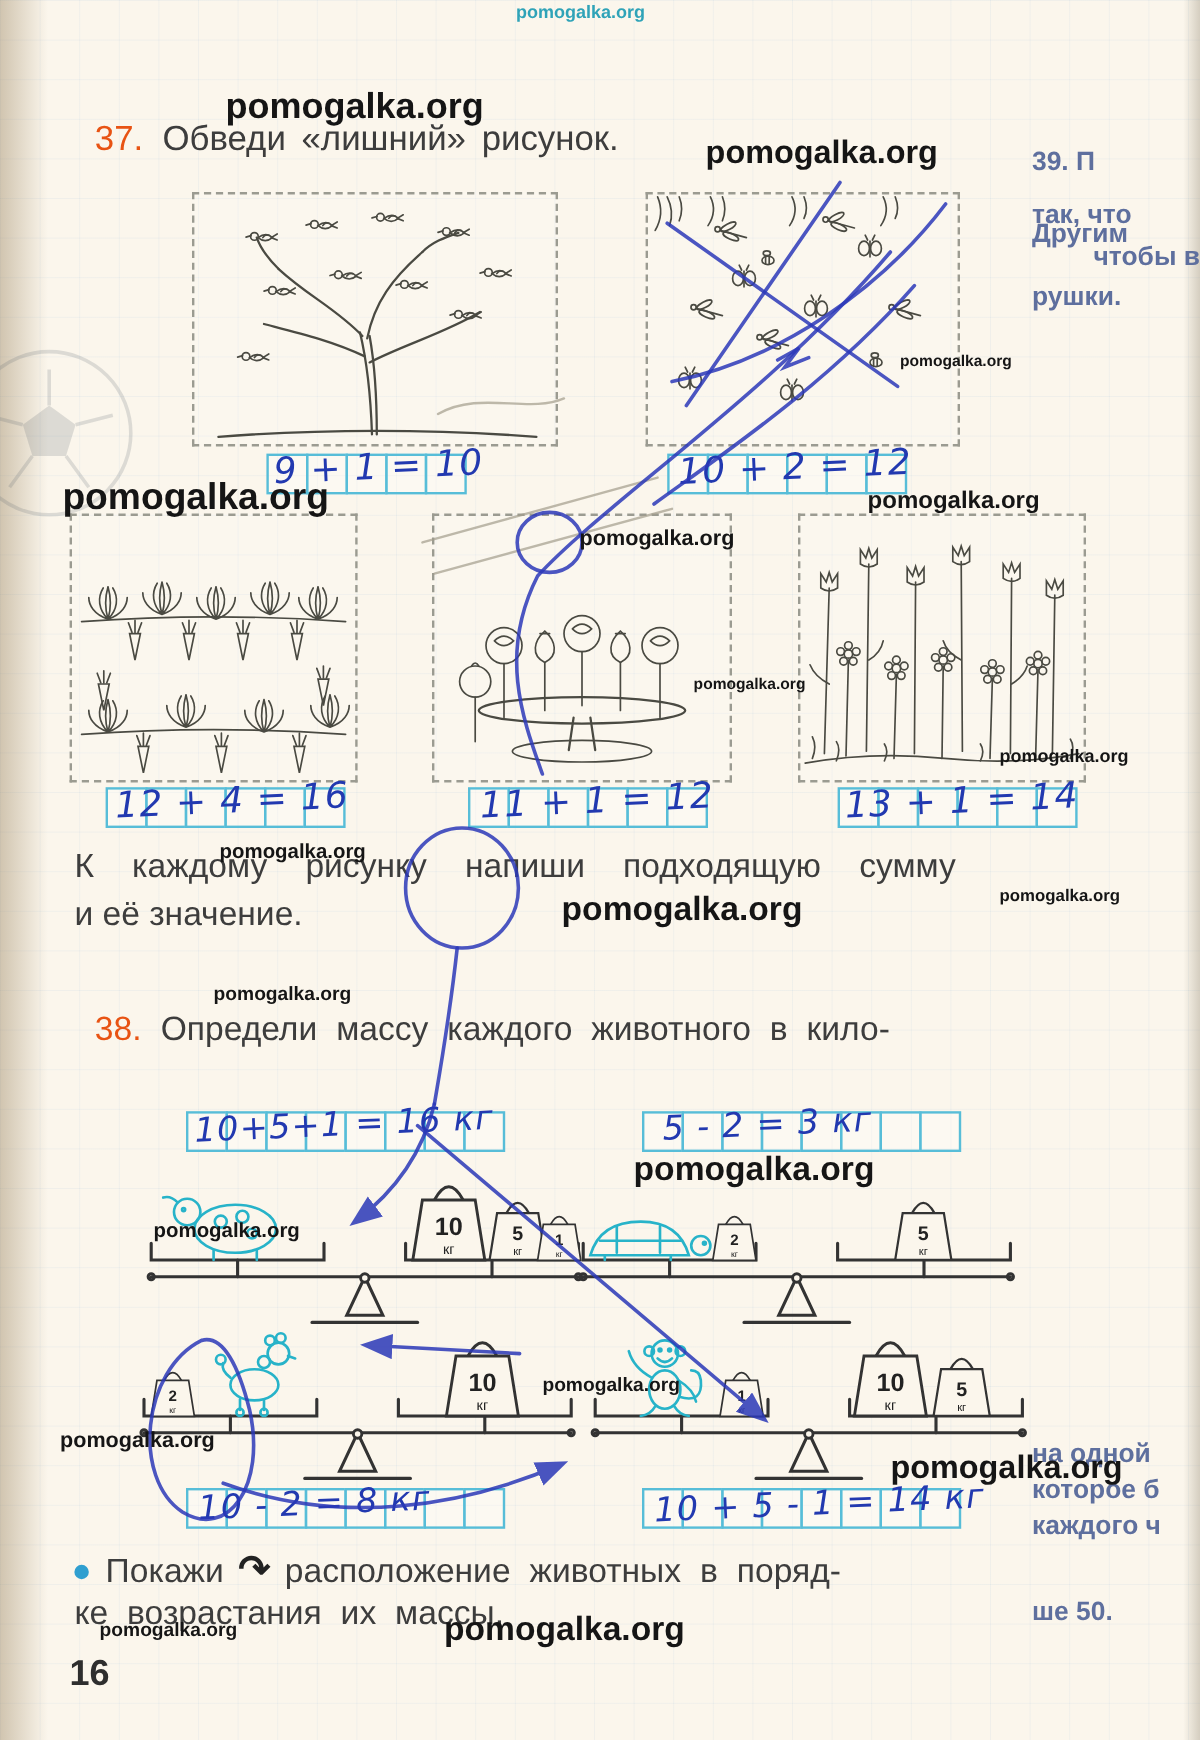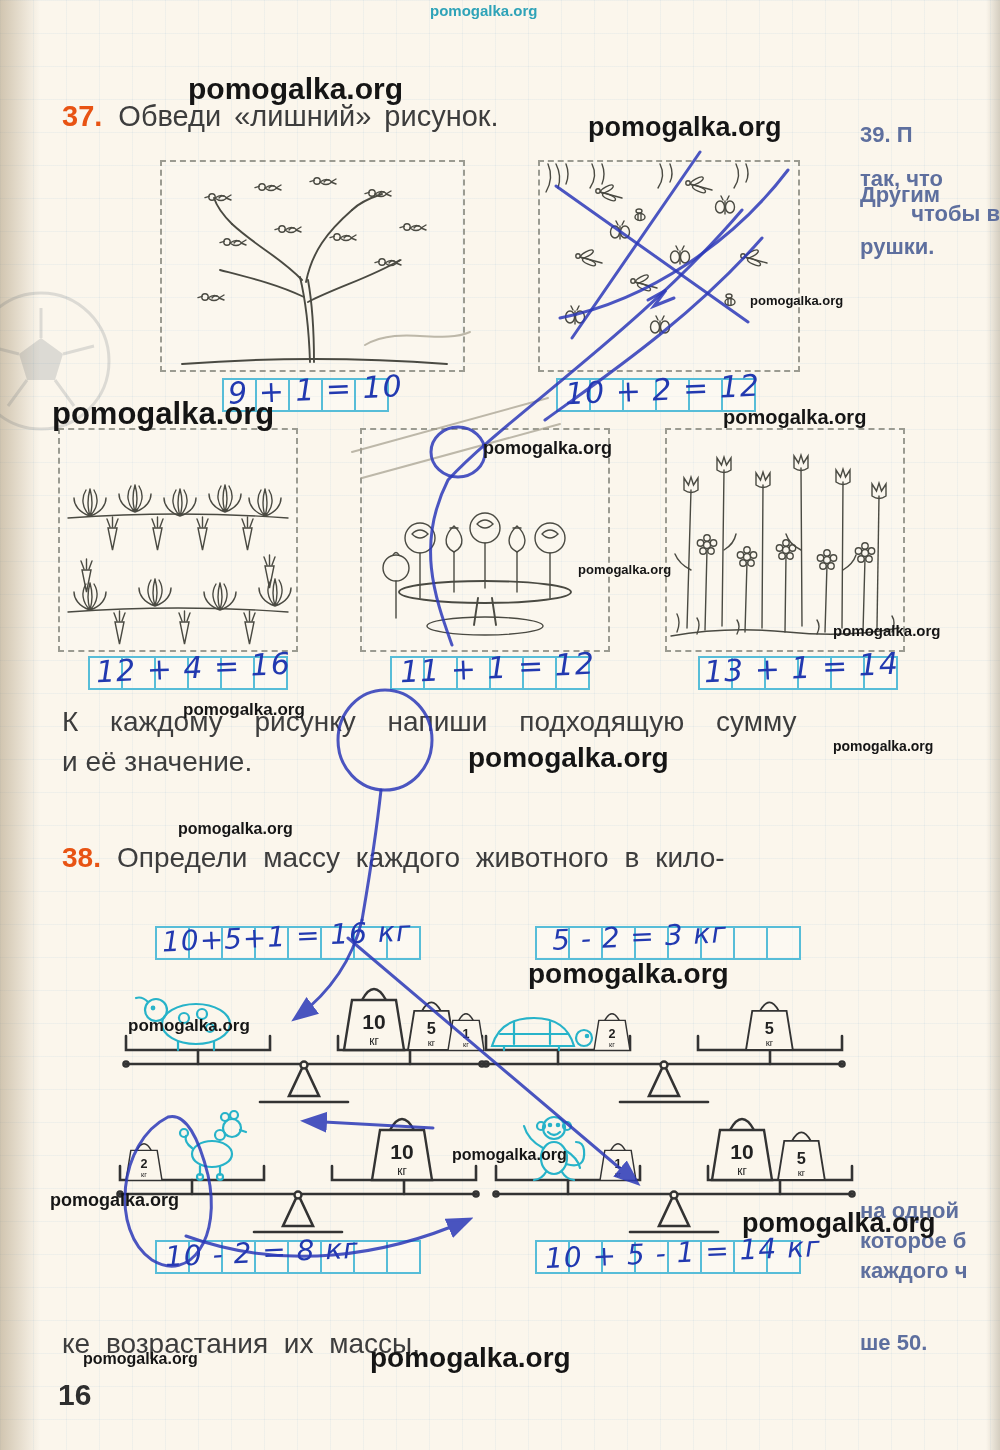--- a/index.html
+++ b/index.html
@@ -16,21 +16,21 @@
     background:linear-gradient(90deg, rgba(0,0,0,0), rgba(150,140,120,.38));}
   .wm{position:absolute;color:#151515;font-weight:700;white-space:nowrap;z-index:50;}
   .wm.teal{color:#2fa3b8;}
   .box{position:absolute;border:2px dashed #9b9b91;box-sizing:border-box;z-index:5;background:rgba(255,255,255,.15);}
   .cells{position:absolute;display:flex;z-index:6;}
   .cell{width:35px;height:34px;border:2px solid #57bdd8;box-sizing:border-box;background:rgba(255,255,255,.3);}
   .cell+.cell{margin-left:-2px;}
   .hand{position:absolute;z-index:22;font-family:"DejaVu Sans",sans-serif;font-style:italic;
     color:#2239b0;font-size:30px;transform:rotate(-2.5deg);white-space:nowrap;letter-spacing:1px;}
   .txt{position:absolute;color:#3d3d3d;font-size:28px;z-index:8;white-space:nowrap;}
-  .tnum{color:#e85313;font-weight:bold;margin-right:16px;}
+  .tnum{color:#e85313;font-weight:normal;margin-right:16px;margin-left:17px;}
   .dot{display:inline-block;width:12px;height:12px;border-radius:50%;background:#2f9fd0;margin-right:14px;vertical-align:2px;}
   .cararrow{font-weight:bold;font-size:32px;margin:0 12px;color:#222;}
   .margin-line{position:absolute;left:860px;width:140px;overflow:hidden;z-index:4;
     color:#5e6f9e;font-weight:bold;font-size:22px;white-space:nowrap;}
   .pagenum{position:absolute;left:58px;top:1378px;font-size:30px;font-weight:bold;color:#2e2e2e;z-index:8;}
   .pic-svg{position:absolute;z-index:6;}
   .scale-svg{position:absolute;z-index:7;}
   .ink{stroke:#4a4a42;stroke-width:1.9;fill:none;stroke-linecap:round;}
   .ink2{stroke:#4a4a42;stroke-width:1.4;fill:none;stroke-linecap:round;}
   .frame{stroke:#333;stroke-width:2.6;fill:none;stroke-linecap:round;}
@@ -480,20 +480,23 @@
       <i class="cell"></i>
       <i class="cell"></i>
       <i class="cell"></i>
       <i class="cell"></i>
       <i class="cell"></i>
       <i class="cell"></i>
       <i class="cell"></i>
   </div>
   <div class="hand" style="left:545px;top:1236px;font-size:28px;">10 + 5 - 1 = 14 кг</div>
 
+  <div class="txt" style="left:62px;top:1288px;word-spacing:8px;">
+    <span class="dot"></span><span>Покажи</span><span class="cararrow">↷</span><span>расположение животных в поряд-</span>
+  </div>
   <div class="txt" style="left:62px;top:1328px;word-spacing:8px;">ке возрастания их массы.</div>
 
   <div class="pagenum">16</div>
 
   <div class="margin-line" style="top:122px;">39. П</div>
   <div class="margin-line" style="top:166px;">так, что</div>
   <div class="margin-line" style="top:182px;">Другим</div>
   <div class="margin-line" style="top:201px;text-align:right;">чтобы в</div>
   <div class="margin-line" style="top:234px;">рушки.</div>
   <div class="margin-line" style="top:1198px;">на одной</div>

